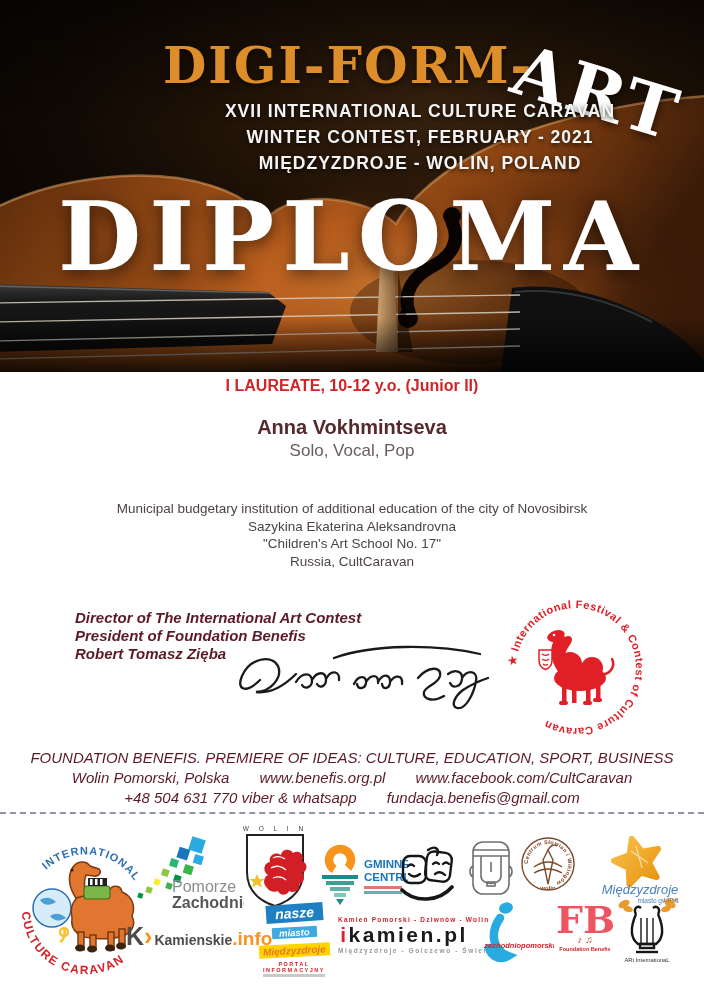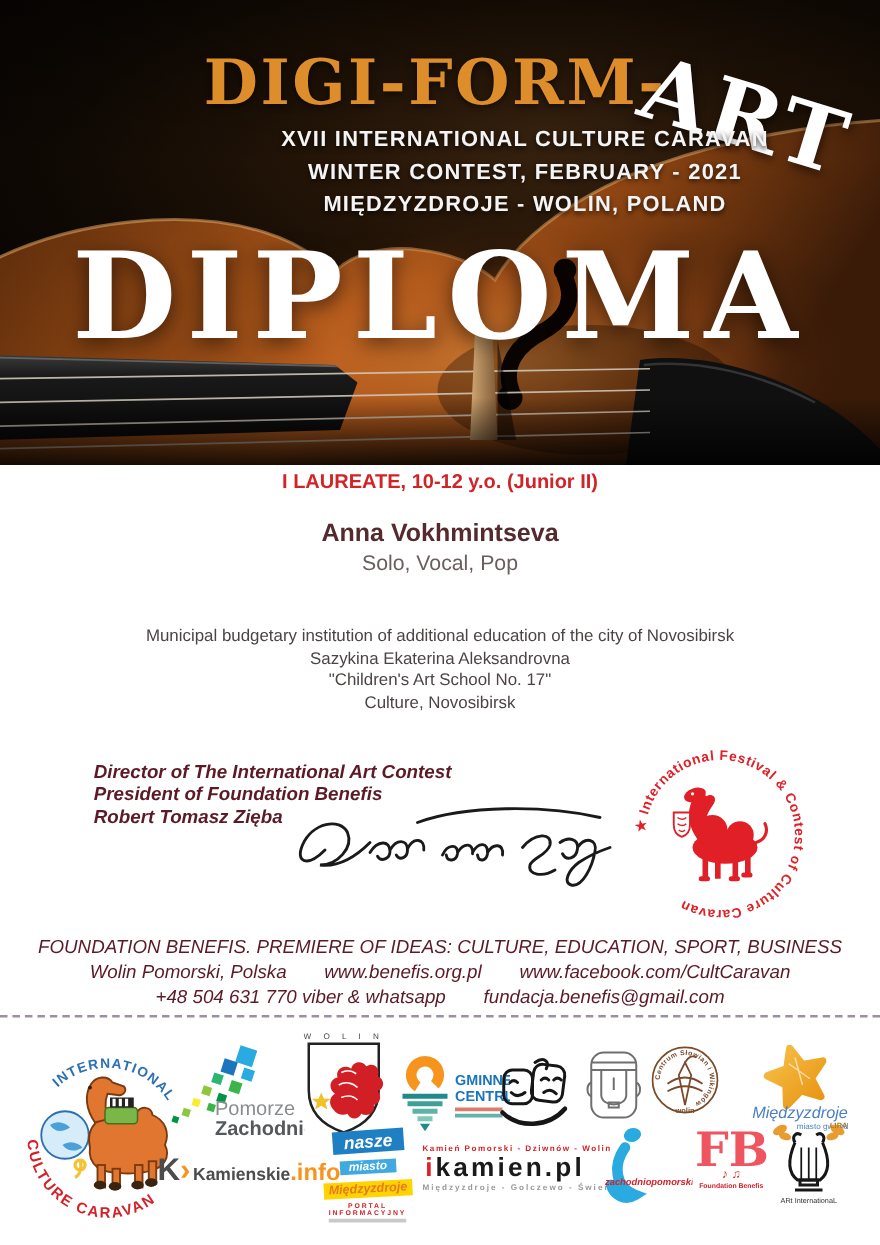--- a/index.html
+++ b/index.html
@@ -156,21 +156,21 @@
     <div class="diploma">DIPLOMA</div>
   </div>
 
   <div class="category">I LAUREATE, 10-12 y.o. (Junior II)</div>
   <div class="laureate-name">Anna Vokhmintseva</div>
   <div class="discipline">Solo, Vocal, Pop</div>
   <div class="represents">
     <div>Municipal budgetary institution of additional education of the city of Novosibirsk</div>
     <div>Sazykina Ekaterina Aleksandrovna</div>
     <div>"Children's Art School No. 17"</div>
-    <div>Culture, Novosibirsk</div>
+    <div>Russia, CultCaravan</div>
   </div>
 
   <div class="sign-block">
     <div>Director of The International Art Contest</div>
     <div>President of Foundation Benefis</div>
     <div>Robert Tomasz Zięba</div>
   </div>
 
   <svg class="signature-svg" width="280" height="92" viewBox="0 0 280 92">
     <g fill="none" stroke="#1a1a1a" stroke-width="2.3" stroke-linecap="round">

